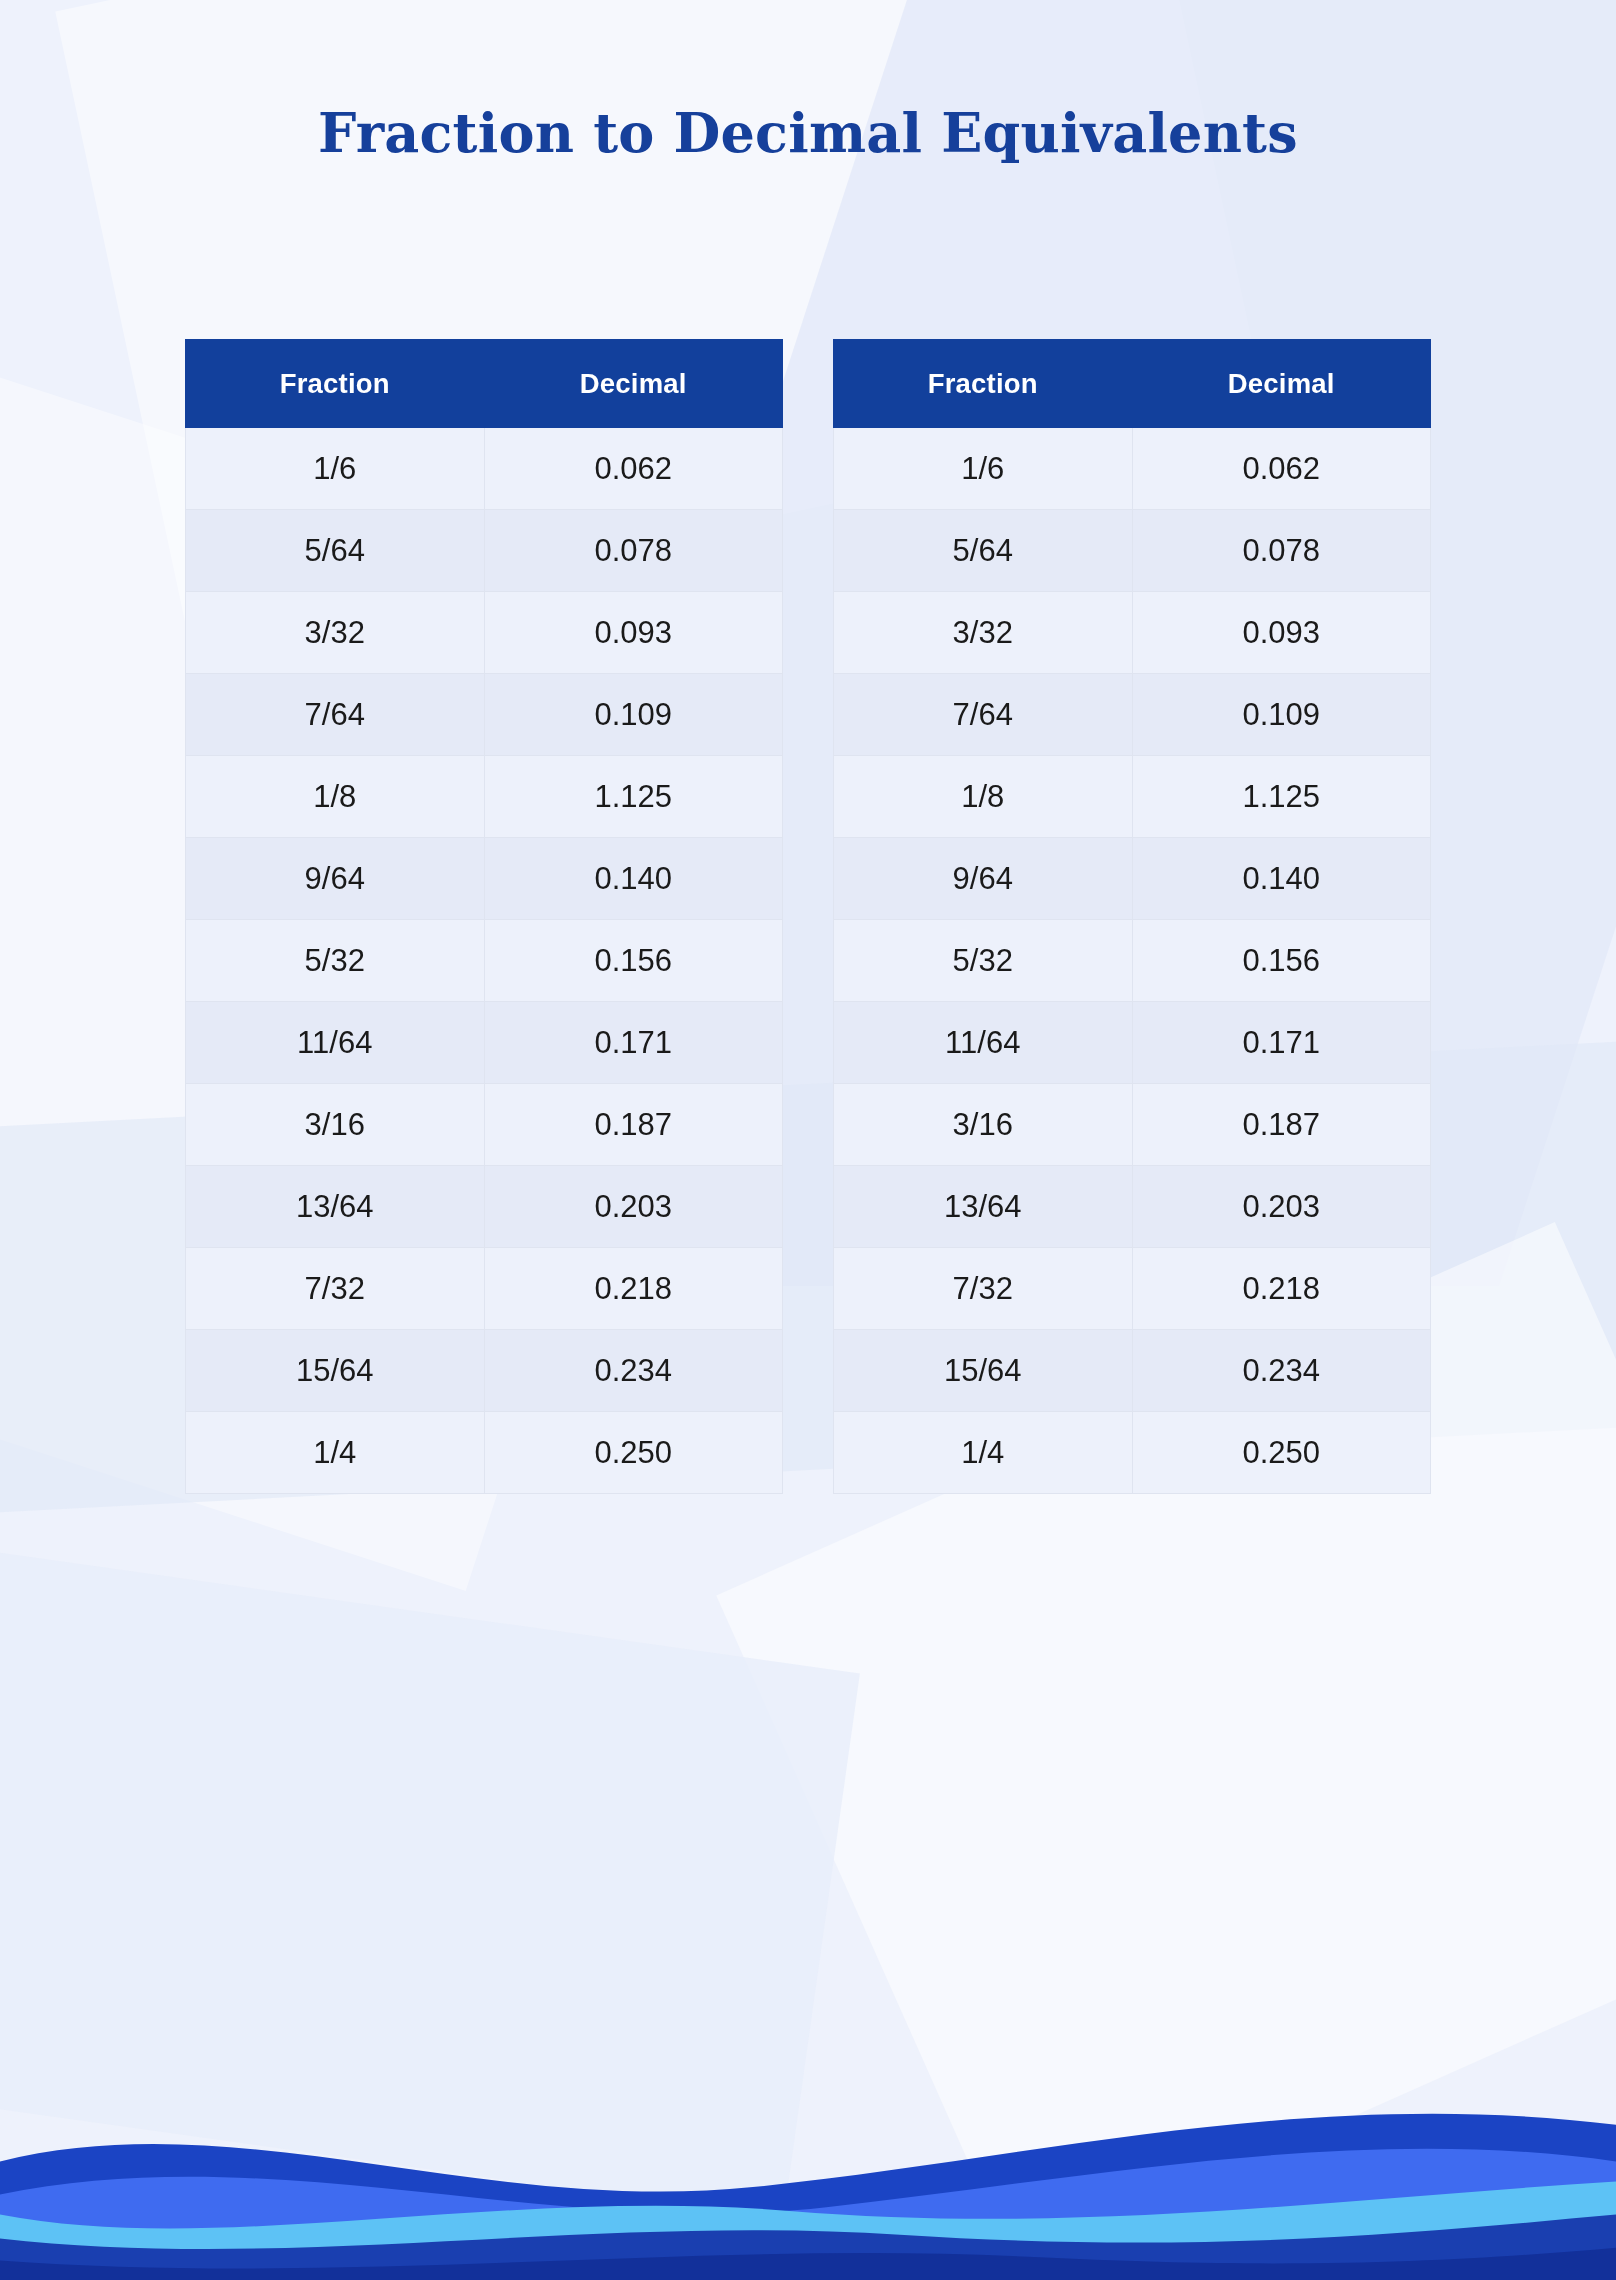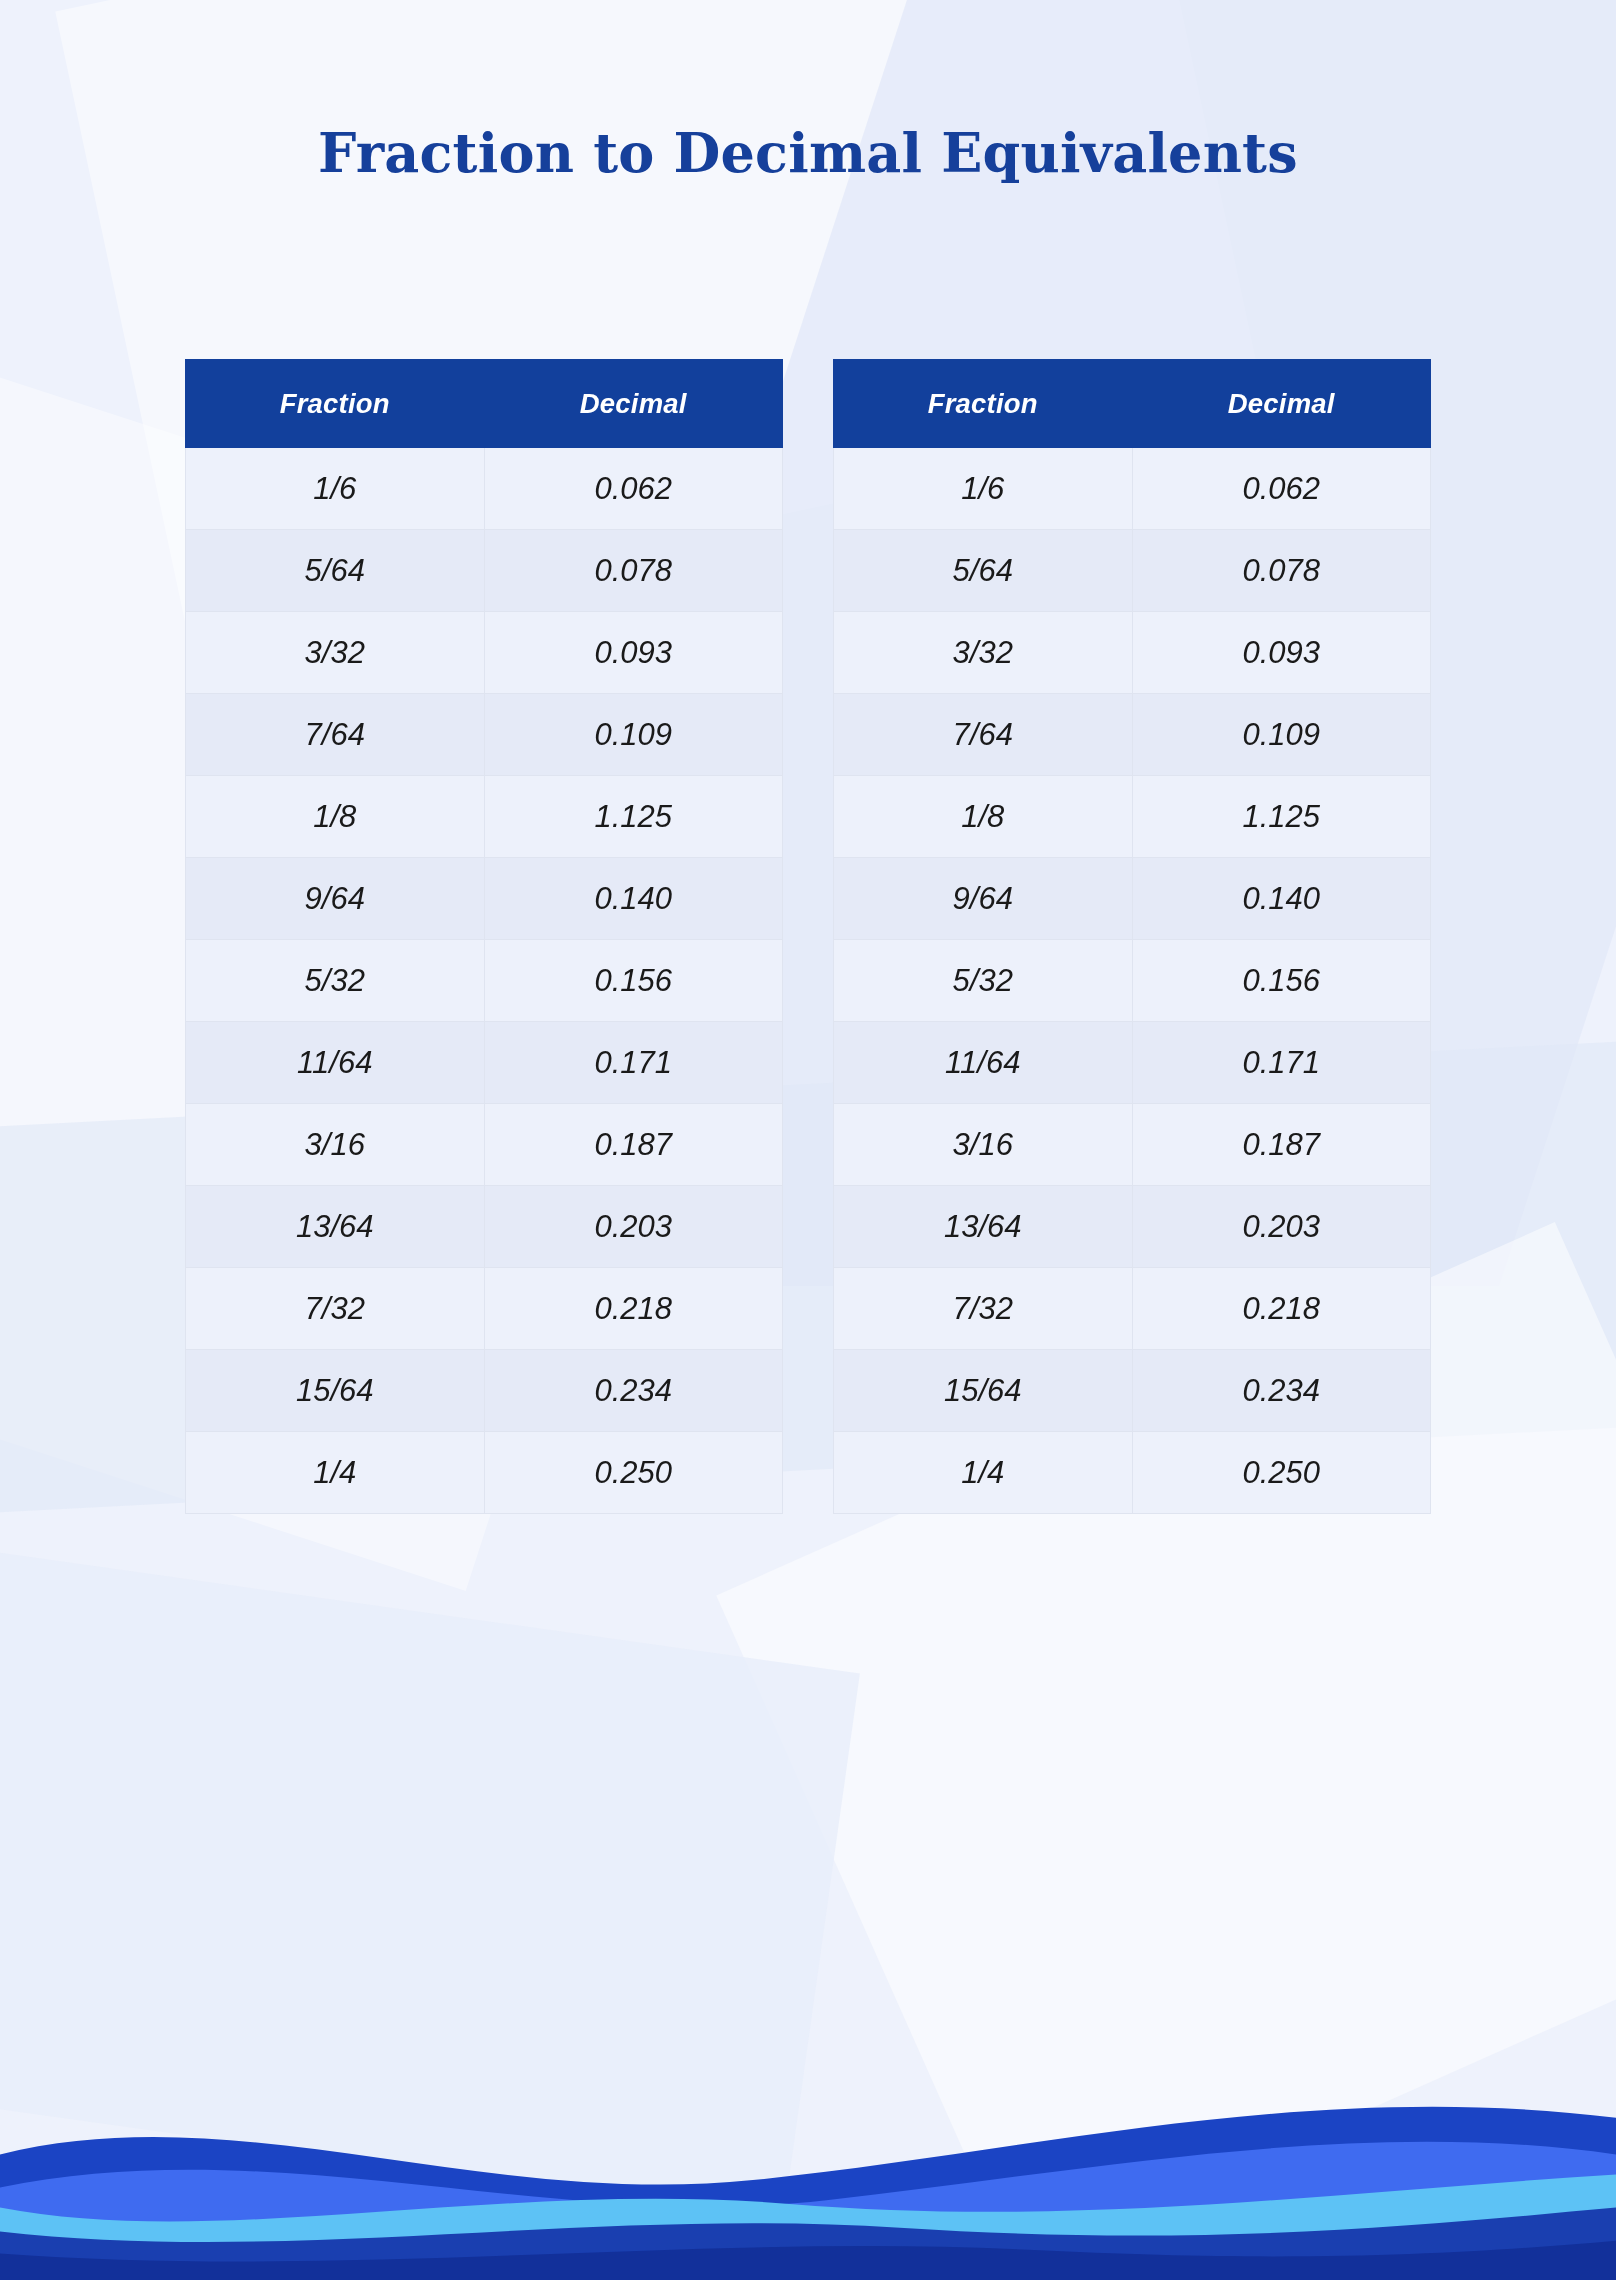--- a/index.html
+++ b/index.html
@@ -71,30 +71,29 @@
     box-sizing: border-box;
   }
 
   .title {
     text-align: center;
     color: #16409b;
     font-family: "DejaVu Serif", serif;
     font-weight: bold;
     font-size: 54px;
     letter-spacing: 0.2px;
-    padding-top: 120px;
-    margin: 1px;
+    padding-top: 93px;
+    margin: 8px;
   }
 
   .tables-wrap {
     display: flex;
     justify-content: center;
     gap: 50px;
     margin-top: 174px;
-    font-style: italic;
   }
 
   table.frac-table {
     border-collapse: collapse;
     width: 598px;
     table-layout: fixed;
     box-shadow: 0 0 0 0.9px rgba(200,210,230,0.0);
   }
   table.frac-table th {
     background: #12409c;

